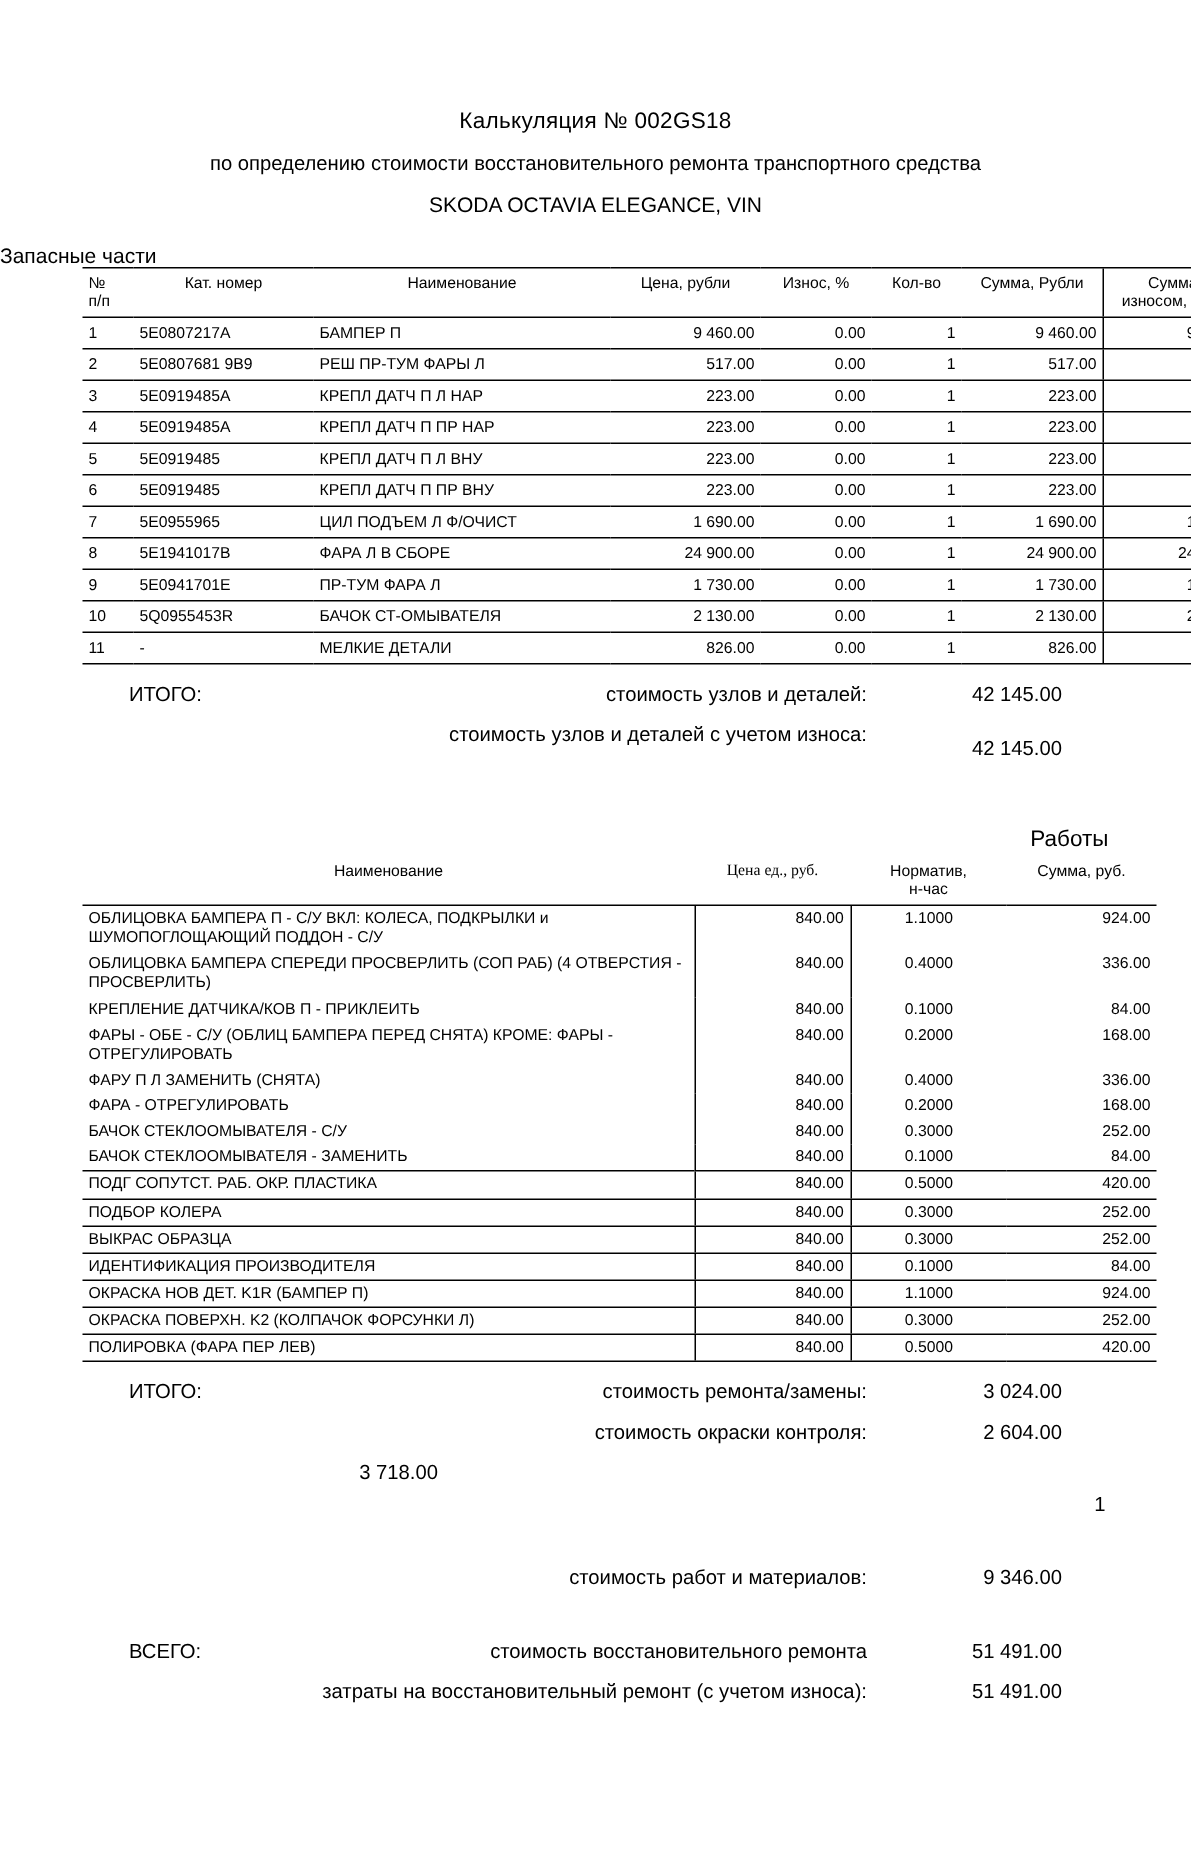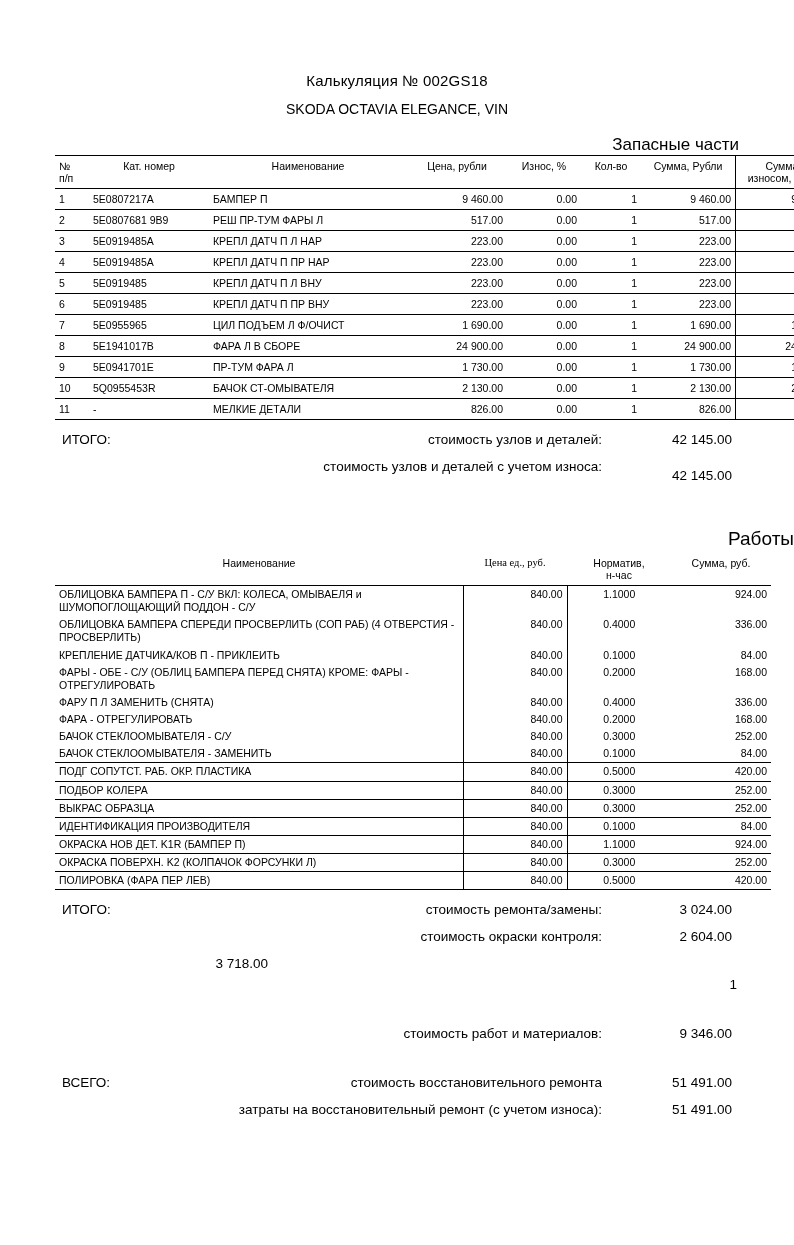--- a/index.html
+++ b/index.html
@@ -34,22 +34,21 @@
     text-align: center;
     font-size: 13.5px;
     margin-top: 12px;
   }
   .doc-vehicle {
     text-align: center;
     font-size: 14px;
     margin-top: 12px;
   }
   .section-label {
-    text-align: right;
-    font-size: 17px;
+    font-size: 14px;
     margin-top: 18px;
     padding-right: 55px;
   }
 
   
   .tbl-wrap {
     padding: 0 55px;
     box-sizing: border-box;
   }
   table.parts, table.works {
@@ -92,21 +91,21 @@
   .c-sum   { width: 86px;  text-align: right; }
   .c-sumw  { width: 92px;  text-align: right; }
 
   th.c-num, th.c-cat, th.c-name, th.c-price, th.c-wear, th.c-qty, th.c-sum, th.c-sumw {
     text-align: center;
   }
   th.c-num { text-align: left; }
 
   
   .totals {
-    padding: 0 62px;
+    padding: 0 86px;
     box-sizing: border-box;
     font-size: 13.5px;
   }
   .tot-row {
     display: flex;
     align-items: baseline;
     margin-top: 12px;
   }
   .tot-label {
     width: 96px;
@@ -150,38 +149,40 @@
   table.works td.w-price { width: 96px; text-align: right; border-left: 1px solid #000; }
   table.works td.w-norm { width: 96px; text-align: center; border-left: 1px solid #000; }
   table.works td.w-sum { width: 92px; text-align: right; }
   table.works th.w-name { width: 400px; text-align: center; }
   table.works th.w-price { width: 96px; text-align: center; font-family: Liberation Serif, serif; }
   table.works th.w-norm { width: 96px; text-align: center; }
   table.works th.w-sum { width: 92px; text-align: center; }
 
   .works-title {
     text-align: right;
-    font-size: 19px;
+    font-size: 15px;
+    padding-right: 55px;
     margin-top: 54px;
   }
 
   .lone-num {
     text-align: right;
     padding-right: 57px;
     font-size: 13.5px;
     margin-top: 6px;
   }
   .spacer-gap { height: 22px; }
 </style>
 </head>
 <body>
 
 <div class="page">
 
   <div class="doc-title">Калькуляция №  002GS18</div>
+  <div class="doc-subtitle">по определению стоимости восстановительного ремонта транспортного средства</div>
   <div class="doc-vehicle">SKODA OCTAVIA ELEGANCE, VIN</div>
 
   <div class="section-label">Запасные части</div>
 
   <div class="tbl-wrap">
     <table class="parts">
       <thead>
         <tr>
           <th class="c-num">
             <span>№</span><br>
@@ -337,21 +338,21 @@
           <th class="w-price">Цена ед., руб.</th>
           <th class="w-norm">
             <span>Норматив,</span><br>
             <span>н-час</span>
           </th>
           <th class="w-sum">Сумма, руб.</th>
         </tr>
       </thead>
       <tbody id="works-body">
           <tr>
-            <td class="w-name">ОБЛИЦОВКА БАМПЕРА П - С/У ВКЛ: КОЛЕСА, ОМЫВАЕЛЯ и ШУМОПОГЛОЩАЮЩИЙ ПОДДОН - С/У</td>
+            <td class="w-name">ОБЛИЦОВКА БАМПЕРА П - С/У ВКЛ: КОЛЕСА, ПОДКРЫЛКИ и ШУМОПОГЛОЩАЮЩИЙ ПОДДОН - С/У</td>
             <td class="w-price">840.00</td>
             <td class="w-norm">1.1000</td>
             <td class="w-sum">924.00</td>
           </tr>
           <tr>
             <td class="w-name">ОБЛИЦОВКА БАМПЕРА СПЕРЕДИ ПРОСВЕРЛИТЬ (СОП РАБ) (4 ОТВЕРСТИЯ - ПРОСВЕРЛИТЬ)</td>
             <td class="w-price">840.00</td>
             <td class="w-norm">0.4000</td>
             <td class="w-sum">336.00</td>
           </tr>

